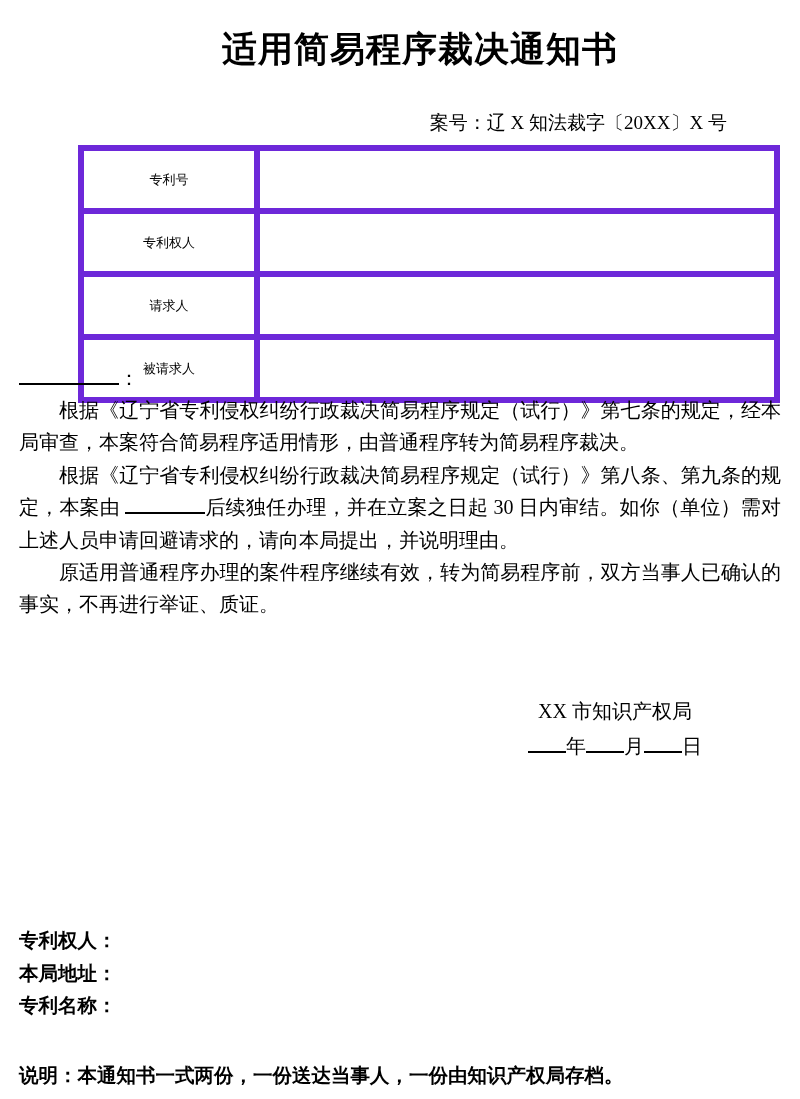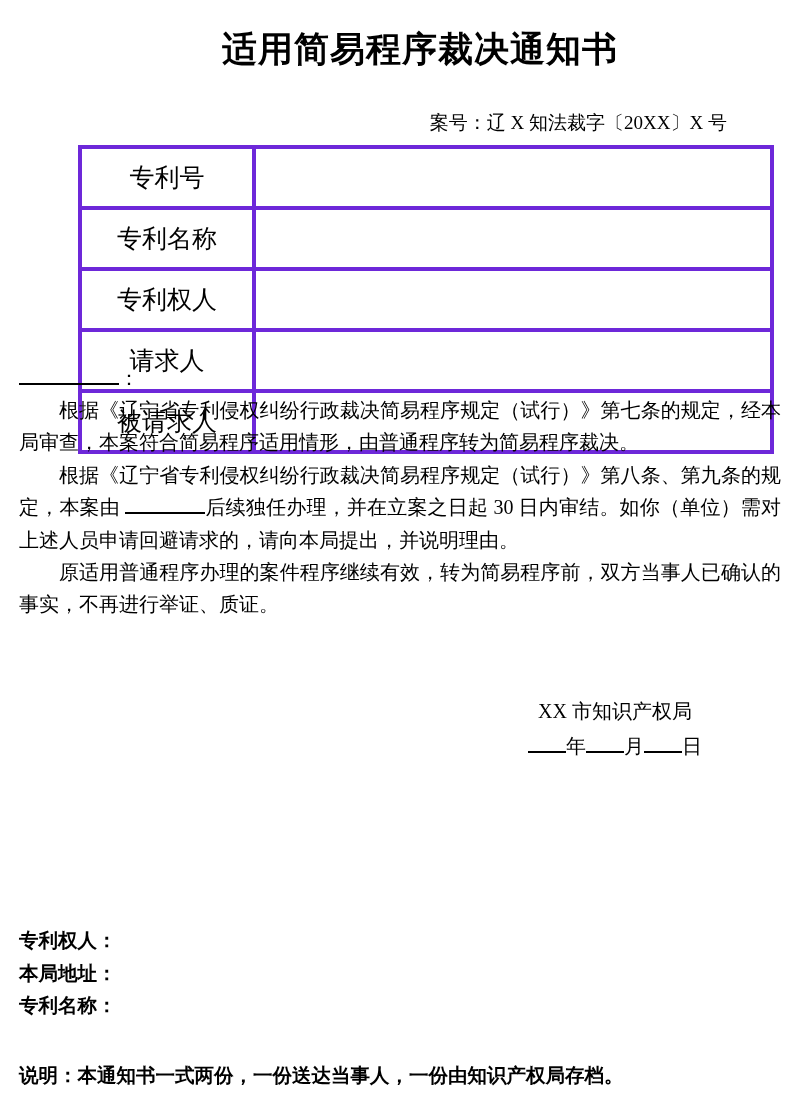--- a/index.html
+++ b/index.html
@@ -43,23 +43,23 @@
   
   .info-table {
     position: absolute;
     top: 145px;
     left: 78px;
     border-collapse: collapse;
     table-layout: fixed;
     width: 640px;
   }
   .info-table td {
-    border: 4px solid #6d28d9;
+    border: 6px solid #6d28d9;
     height: 33px;
-    font-size: 25px;
+    font-size: 13px;
     padding: 12px;
   }
   .info-table td.cell-label {
     width: 146px;
     text-align: center;
   }
   .info-table td.cell-value {
     width: 490px;
   }
 
@@ -155,24 +155,20 @@
 
   <div class="case-line">案号：辽 X 知法裁字〔20XX〕X 号</div>
 
   <table class="info-table">
     <tbody>
       <tr>
         <td class="cell-label">专利号</td>
         <td class="cell-value"></td>
       </tr>
       <tr>
-        <td class="cell-label">专利名称</td>
-        <td class="cell-value"></td>
-      </tr>
-      <tr>
         <td class="cell-label">专利权人</td>
         <td class="cell-value"></td>
       </tr>
       <tr>
         <td class="cell-label">请求人</td>
         <td class="cell-value"></td>
       </tr>
       <tr>
         <td class="cell-label">被请求人</td>
         <td class="cell-value"></td>

